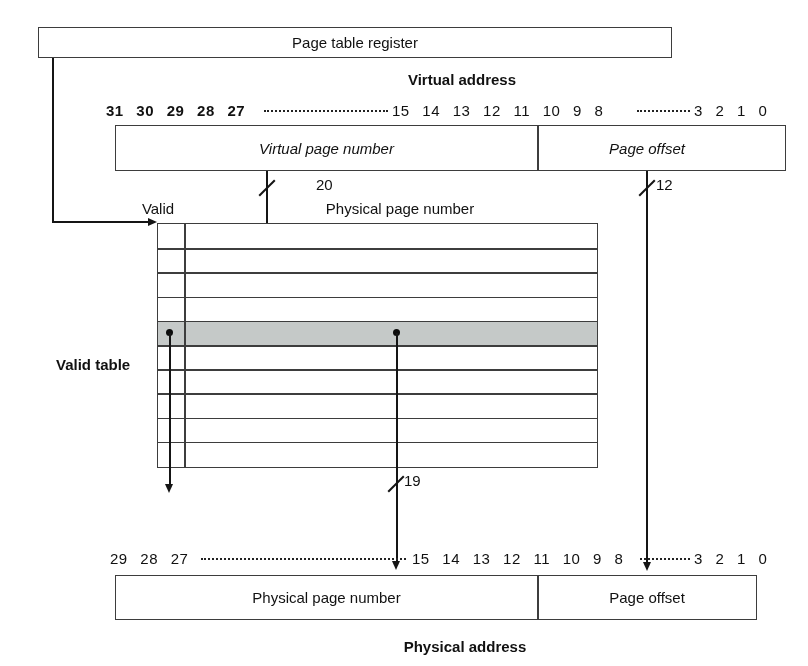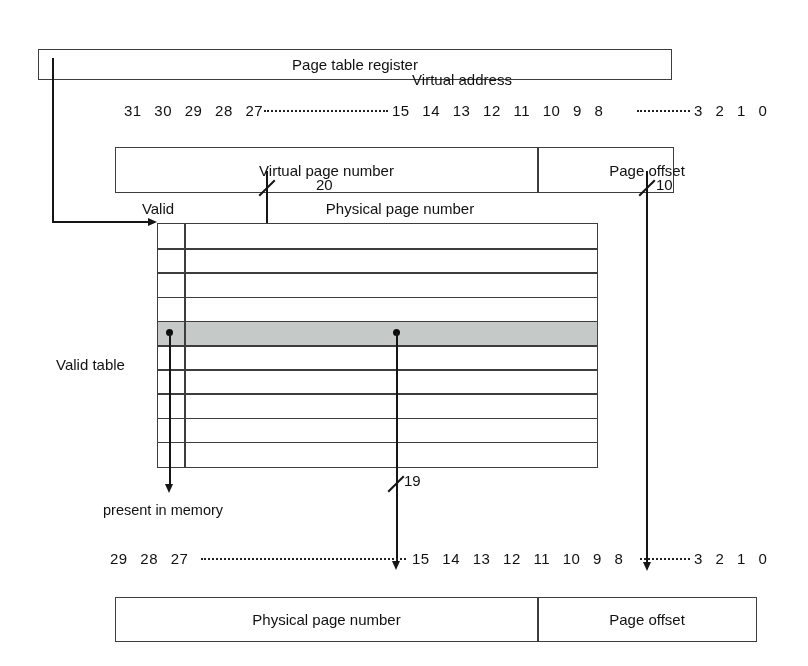--- a/index.html
+++ b/index.html
@@ -3,25 +3,25 @@
 <meta charset="utf-8">
 <style>
   html,body{margin:0;padding:0;background:#ffffff;}
   #stage{
     position:relative;width:808px;height:666px;background:#ffffff;
     font-family:"Liberation Sans","DejaVu Sans",sans-serif;color:#111;
     overflow:hidden;
   }
   .abs{position:absolute;}
   .txt{font-size:15px;white-space:nowrap;}
-  .bold{font-weight:normal;}
+  .bold{font-weight:bold;}
   .ctr{text-align:center;}
   .bits{font-size:15px;letter-spacing:.5px;word-spacing:8px;white-space:nowrap;}
   .leader{height:0;border-top:2.5px dotted #222;}
-  .box{border:1.5px solid #3d3d3d;background:#fff;box-sizing:border-box;margin-top:22px;}
+  .box{border:1.5px solid #3d3d3d;background:#fff;box-sizing:border-box;}
   .vline{width:2px;background:#151515;}
   .hline{height:2px;background:#151515;}
   .slash{width:22px;height:2px;background:#151515;transform:rotate(-45deg);}
   .ah-down{width:0;height:0;border-left:4.5px solid transparent;border-right:4.5px solid transparent;border-top:9px solid #151515;}
   .ah-right{width:0;height:0;border-top:4.5px solid transparent;border-bottom:4.5px solid transparent;border-left:9px solid #151515;}
   .dot{width:7px;height:7px;border-radius:50%;background:#0c0c0c;}
   .cell{position:absolute;top:0;bottom:0;display:flex;align-items:center;justify-content:center;font-size:15px;}
   #pt-grid{position:absolute;left:157px;top:223px;width:441px;height:245px;border:1.5px solid #3d3d3d;box-sizing:border-box;background:#fff;}
   .pt-hline{position:absolute;left:0;right:0;height:1.5px;background:#3d3d3d;}
   .pt-shade{position:absolute;left:0;right:0;}
@@ -35,41 +35,41 @@
   <div class="abs box" style="left:38px;top:27px;width:634px;height:31px;">
     <div class="cell" style="left:0;width:100%;">Page table register</div>
   </div>
 
   <div class="abs vline" style="left:51.5px;top:58px;height:164px;"></div>
   <div class="abs hline" style="left:51.5px;top:220.5px;width:97px;"></div>
   <div class="abs ah-right" style="left:148px;top:218px;"></div>
 
   <div class="abs txt bold ctr" style="left:362px;top:71px;width:200px;">Virtual address</div>
 
-  <div class="abs bits" style="left:124px;top:102px;">31 30 29 28 27</div>
+  <div class="abs bits" style="left:106px;top:102px;font-weight:bold;">31 30 29 28 27</div>
   <div class="abs leader" style="left:264px;top:110px;width:124px;"></div>
   <div class="abs bits" style="left:392px;top:102px;">15 14 13 12 11 10 9 8</div>
   <div class="abs leader" style="left:637px;top:110px;width:53px;"></div>
   <div class="abs bits" style="left:694px;top:102px;">3 2 1 0</div>
 
-  <div class="abs box" style="left:115px;top:125px;width:559px;height:46px;">
+  <div class="abs box" style="left:115px;top:125px;width:671px;height:46px;font-style:italic;">
     <div class="cell" style="left:0;width:421px;">Virtual page number</div>
     <div class="pt-vdiv" style="left:421px;"></div>
     <div class="cell" style="left:422px;width:218px;">Page offset</div>
   </div>
 
   <div class="abs vline" style="left:266px;top:171px;height:143px;"></div>
   <div class="abs ah-down" style="left:262.5px;top:313px;"></div>
   <div class="abs slash" style="left:256px;top:187px;"></div>
   <div class="abs txt" style="left:276px;top:176px;margin-left:40px;">20</div>
 
   <div class="abs vline" style="left:646px;top:171px;height:392px;"></div>
   <div class="abs ah-down" style="left:642.5px;top:562px;"></div>
   <div class="abs slash" style="left:636px;top:187px;"></div>
-  <div class="abs txt" style="left:656px;top:176px;">10</div>
+  <div class="abs txt" style="left:656px;top:176px;">12</div>
 
   <div class="abs txt ctr" style="left:128px;top:200px;width:60px;">Valid</div>
   <div class="abs txt ctr" style="left:300px;top:200px;width:200px;">Physical page number</div>
 
   <div id="pt-grid">
       <div class="pt-shade" style="top: 96.8px; height: 24.2px; background: rgb(197, 201, 200);"></div>
     <div class="pt-vdiv" style="left:26px;"></div>
   <div class="pt-hline" style="top: 24.2px;"></div>
       <div class="pt-hline" style="top: 48.4px;"></div>
       <div class="pt-hline" style="top: 72.6px;"></div>
@@ -80,35 +80,35 @@
       <div class="pt-hline" style="top: 193.6px;"></div>
       <div class="pt-hline" style="top: 217.8px;"></div>
     </div>
 
   <div class="abs txt bold" style="left:56px;top:356px;">Valid table</div>
 
   <div class="abs dot" style="left:166px;top:329px;"></div>
   <div class="abs vline" style="left:168.5px;top:333px;height:152px;"></div>
   <div class="abs ah-down" style="left:165px;top:484px;"></div>
   <div class="abs" style="left:103px;top:500px;font-size:14.5px;line-height:21px;">
-    <div>present in memory</div>
   </div>
 
   <div class="abs dot" style="left:393px;top:329px;"></div>
   <div class="abs vline" style="left:395.5px;top:333px;height:229px;"></div>
   <div class="abs ah-down" style="left:392px;top:561px;"></div>
   <div class="abs slash" style="left:385px;top:483px;"></div>
   <div class="abs txt" style="left:404px;top:472px;">19</div>
 
   <div class="abs bits" style="left:110px;top:550px;">29 28 27</div>
   <div class="abs leader" style="left:201px;top:558px;width:205px;"></div>
   <div class="abs bits" style="left:412px;top:550px;">15 14 13 12 11 10 9 8</div>
   <div class="abs leader" style="left:640px;top:558px;width:50px;"></div>
   <div class="abs bits" style="left:694px;top:550px;">3 2 1 0</div>
 
   <div class="abs box" style="left:115px;top:575px;width:642px;height:45px;">
     <div class="cell" style="left:0;width:421px;">Physical page number</div>
     <div class="pt-vdiv" style="left:421px;"></div>
     <div class="cell" style="left:422px;width:218px;">Page offset</div>
   </div>
 
+  <div class="abs txt bold ctr" style="left:365px;top:638px;width:200px;">Physical address</div>
 
 </div>
 
 </body></html>

